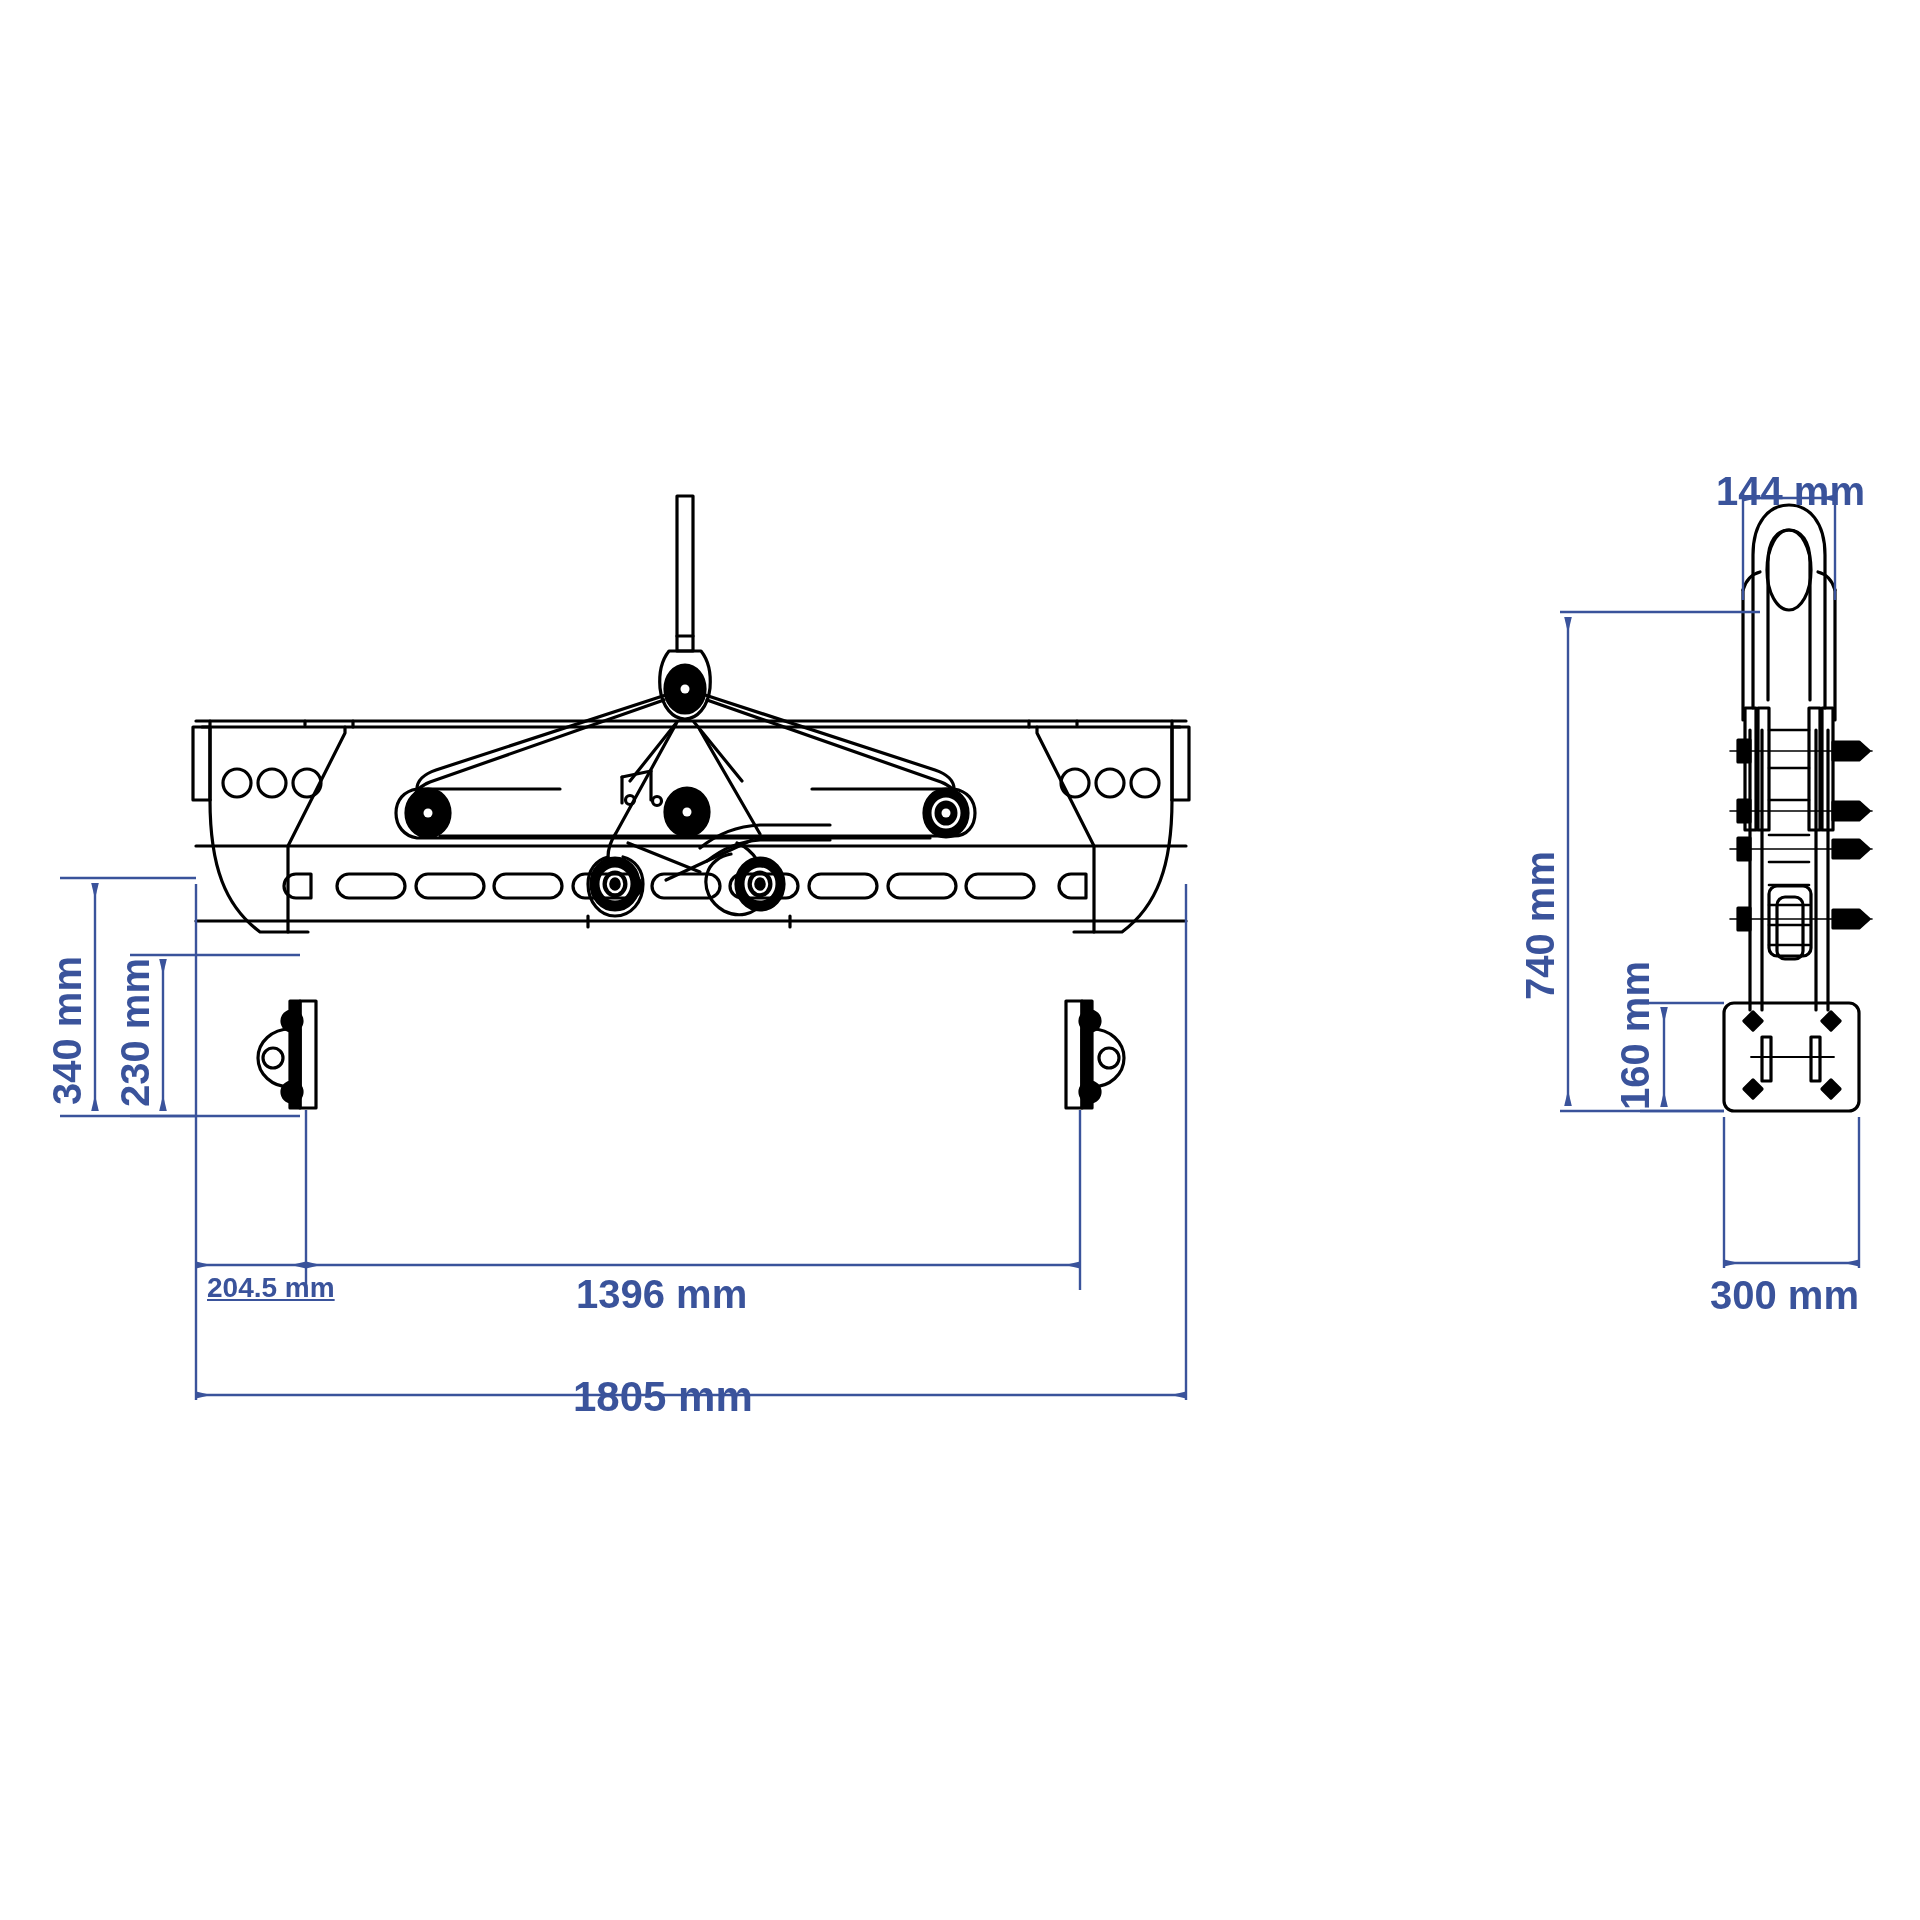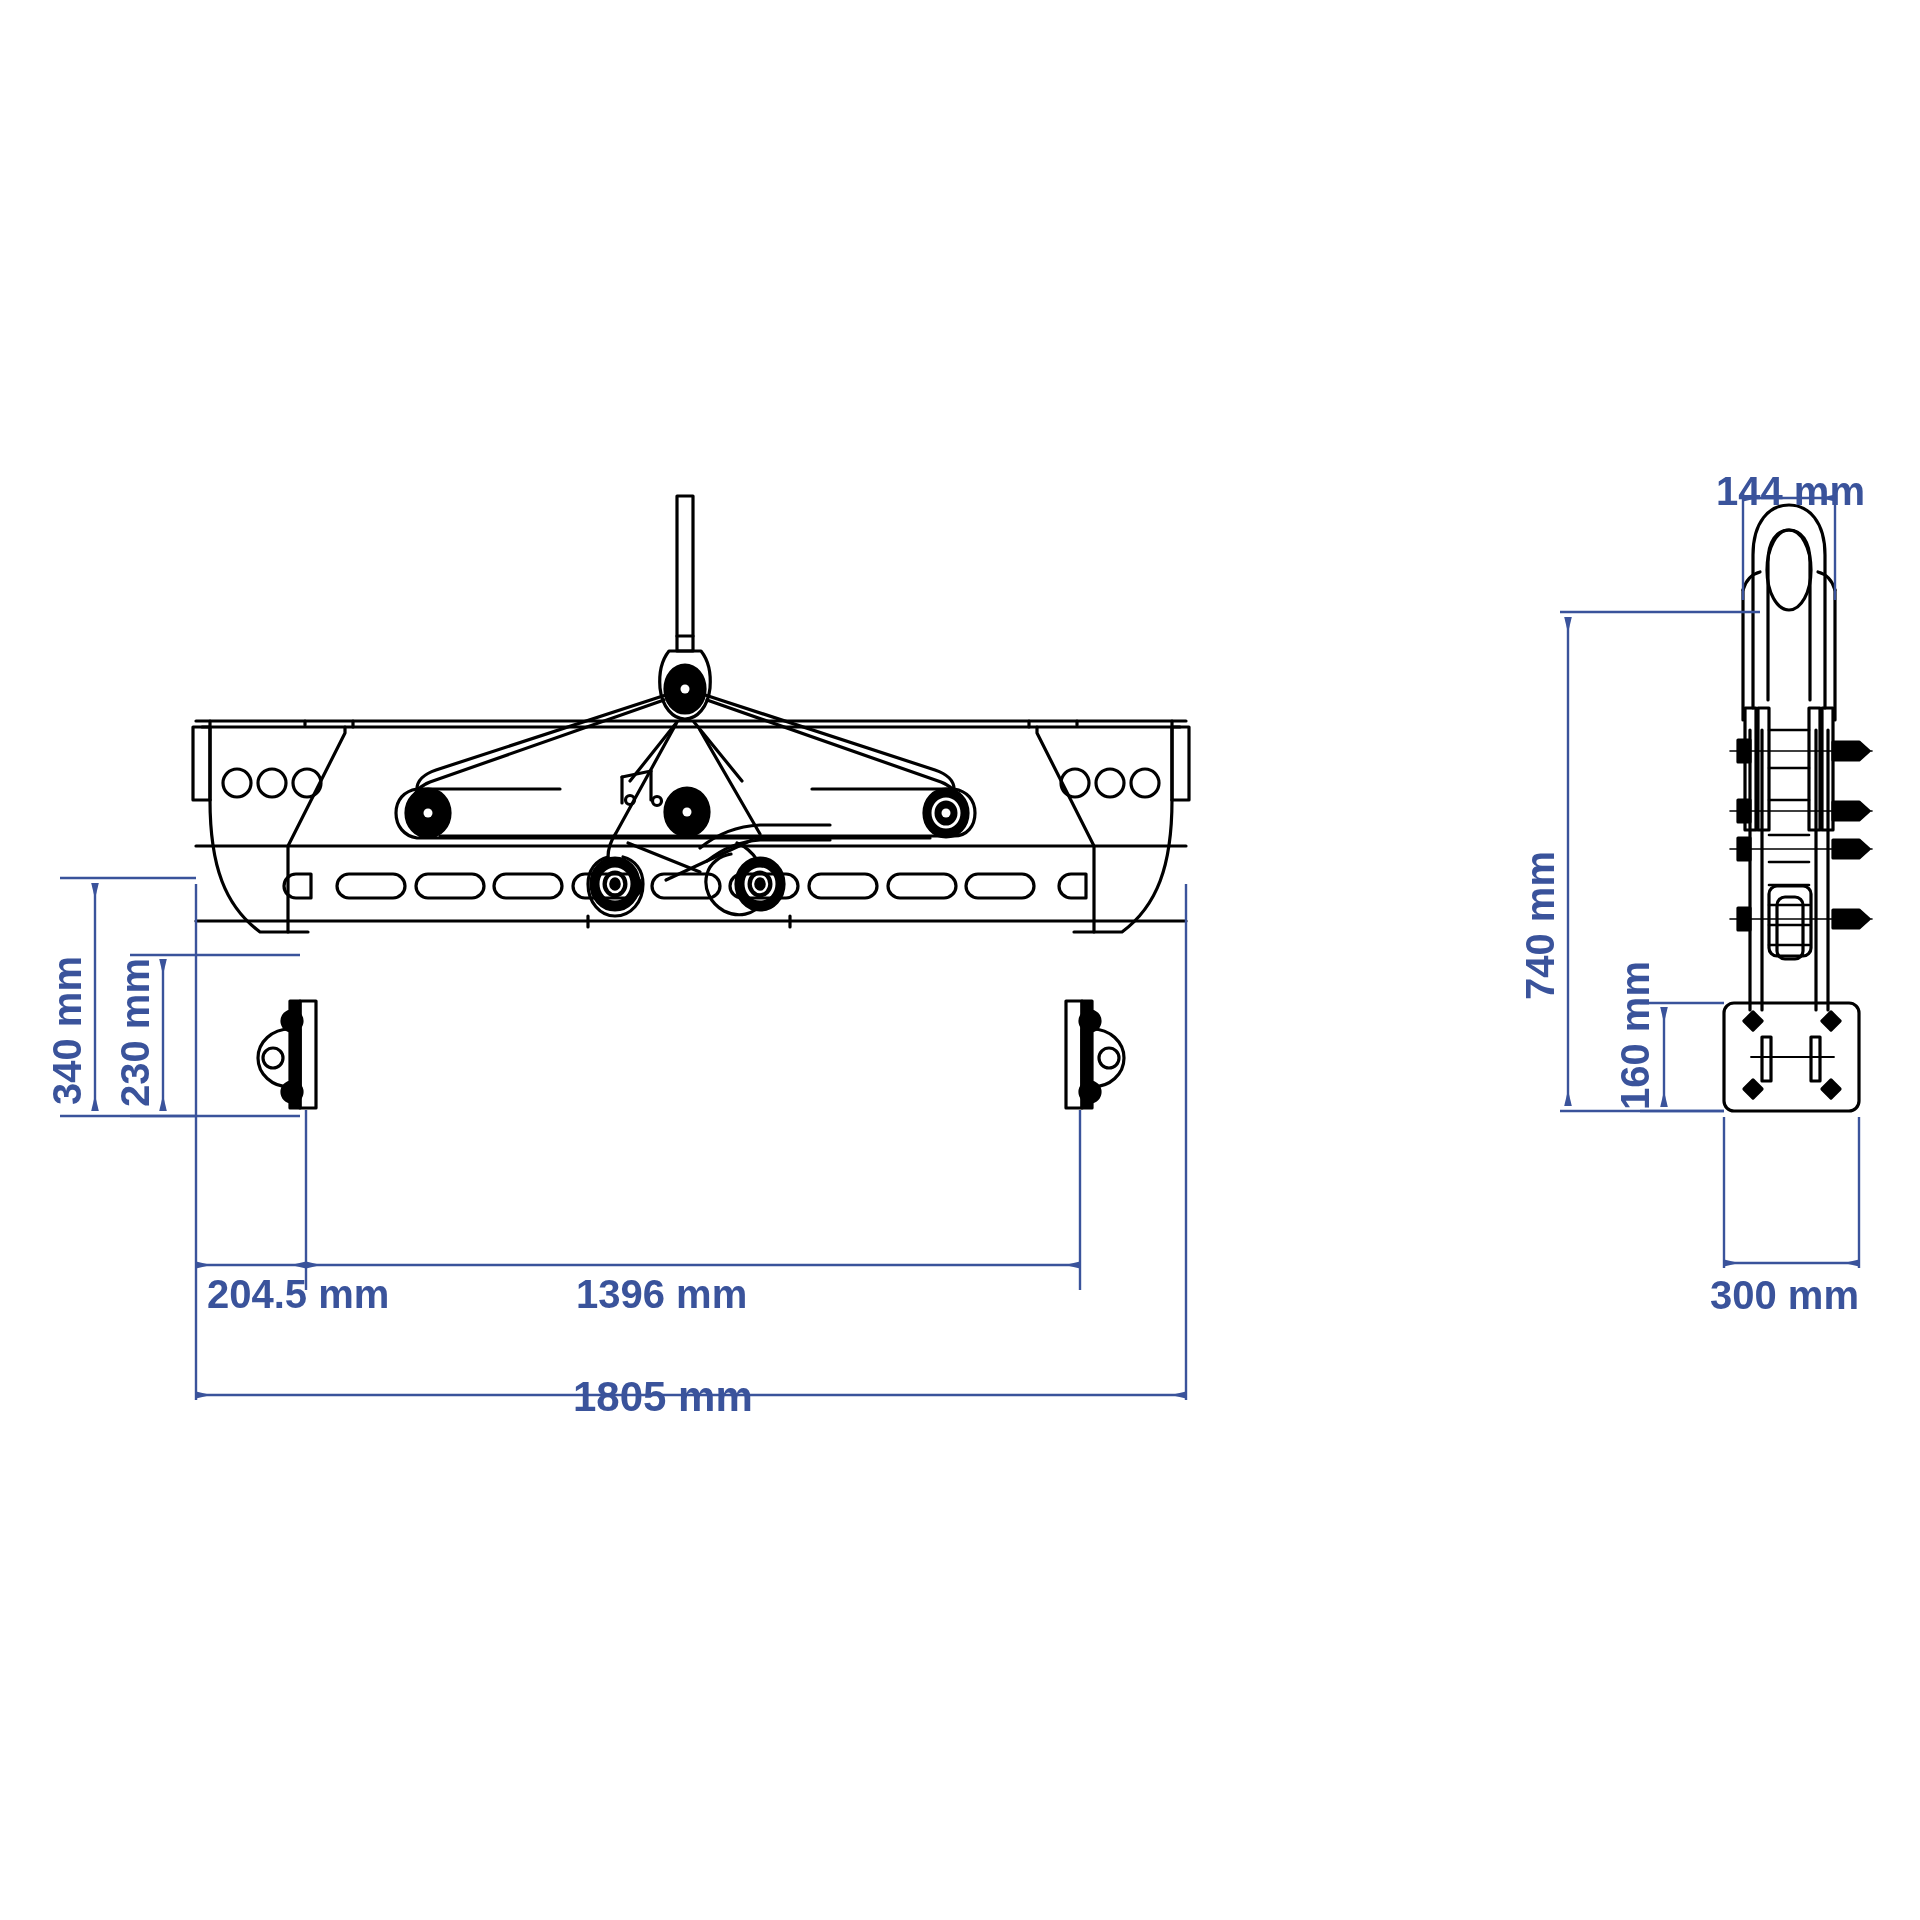--- a/index.html
+++ b/index.html
@@ -316,21 +316,21 @@
       <line x1="1664" y1="1008" x2="1664" y2="1106" marker-start="url(#arrOut)" marker-end="url(#arrIn)"></line>
 
       <line x1="1724" y1="1117" x2="1724" y2="1268"></line>
       <line x1="1859" y1="1117" x2="1859" y2="1268"></line>
       <line x1="1724" y1="1263" x2="1859" y2="1263" marker-start="url(#arrOut)" marker-end="url(#arrIn)"></line>
     </g>
   </svg>
 
   <div class="dimlabel" style="left:576px; top:1272px; font-size:40px;">1396 mm</div>
 
-  <div class="dimlabel" style="left:207px; top:1272px; font-size:40px;">204.5 mm</div>
+  <div class="dimlabel" style="left:207px; top:1272px; font-size:28px;text-decoration:underline;">204.5 mm</div>
 
   <div class="dimlabel" style="left:573px; top:1373px; font-size:42px;">1805 mm</div>
 
   <div class="dimlabel rot90" style="left:45px; top:1105px; font-size:40px;">340 mm</div>
 
   <div class="dimlabel rot90" style="left:113px; top:1107px; font-size:40px;">230 mm</div>
 
   <div class="dimlabel" style="left:1716px; top:448px; font-size:40px;margin-top:21px;">144 mm</div>
 
   <div class="dimlabel rot90" style="left:1518px; top:1000px; font-size:40px;">740 mm</div>

